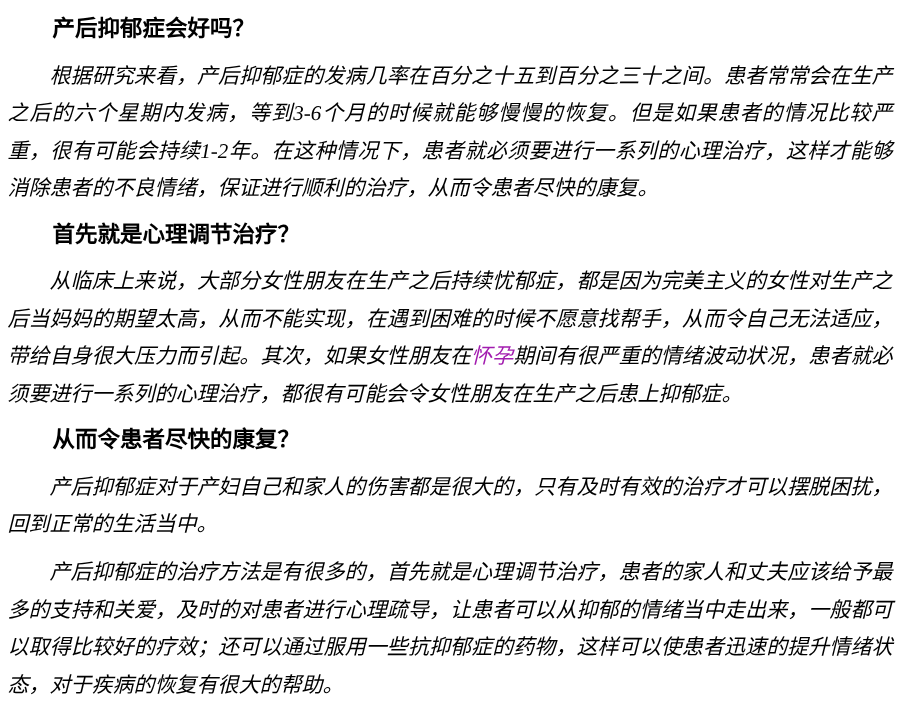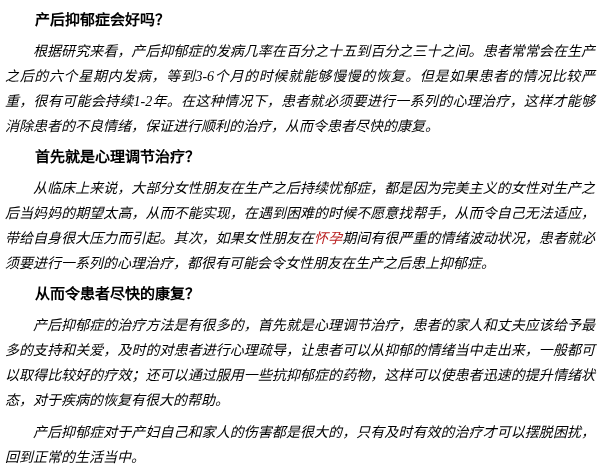--- a/index.html
+++ b/index.html
@@ -29,37 +29,37 @@
     text-indent: 2em;
     margin: 4px 0 8px 0;
     text-align: left;
   }
   .para {
     text-indent: 2em;
     margin: 0 0 7px 0;
     font-style: italic;
   }
   .inline-link {
-    color: #b91c1c;
+    color: #a21caf;
     text-decoration: none;
     cursor: pointer;
   }
 </style>
 </head>
 <body>
 
 <div class="article">
 
   <div class="heading">产后抑郁症会好吗？</div>
 
   <div class="para">根据研究来看，产后抑郁症的发病几率在百分之十五到百分之三十之间。患者常常会在生产之后的六个星期内发病，等到3-6个月的时候就能够慢慢的恢复。但是如果患者的情况比较严重，很有可能会持续1-2年。在这种情况下，患者就必须要进行一系列的心理治疗，这样才能够消除患者的不良情绪，保证进行顺利的治疗，从而令患者尽快的康复。</div>
 
   <div class="heading">首先就是心理调节治疗？</div>
 
   <div class="para"><span>从临床上来说，大部分女性朋友在生产之后持续忧郁症，都是因为完美主义的女性对生产之后当妈妈的期望太高，从而不能实现，在遇到困难的时候不愿意找帮手，从而令自己无法适应，带给自身很大压力而引起。其次，如果女性朋友在</span><a class="inline-link">怀孕</a><span>期间有很严重的情绪波动状况，患者就必须要进行一系列的心理治疗，都很有可能会令女性朋友在生产之后患上抑郁症。</span></div>
 
   <div class="heading">从而令患者尽快的康复？</div>
 
+  <div class="para">产后抑郁症对于产妇自己和家人的伤害都是很大的，只有及时有效的治疗才可以摆脱困扰，回到正常的生活当中。</div>
+
   <div class="para">产后抑郁症的治疗方法是有很多的，首先就是心理调节治疗，患者的家人和丈夫应该给予最多的支持和关爱，及时的对患者进行心理疏导，让患者可以从抑郁的情绪当中走出来，一般都可以取得比较好的疗效；还可以通过服用一些抗抑郁症的药物，这样可以使患者迅速的提升情绪状态，对于疾病的恢复有很大的帮助。</div>
-
-  <div class="para">产后抑郁症对于产妇自己和家人的伤害都是很大的，只有及时有效的治疗才可以摆脱困扰，回到正常的生活当中。</div>
 
 </div>
 
 </body></html>

